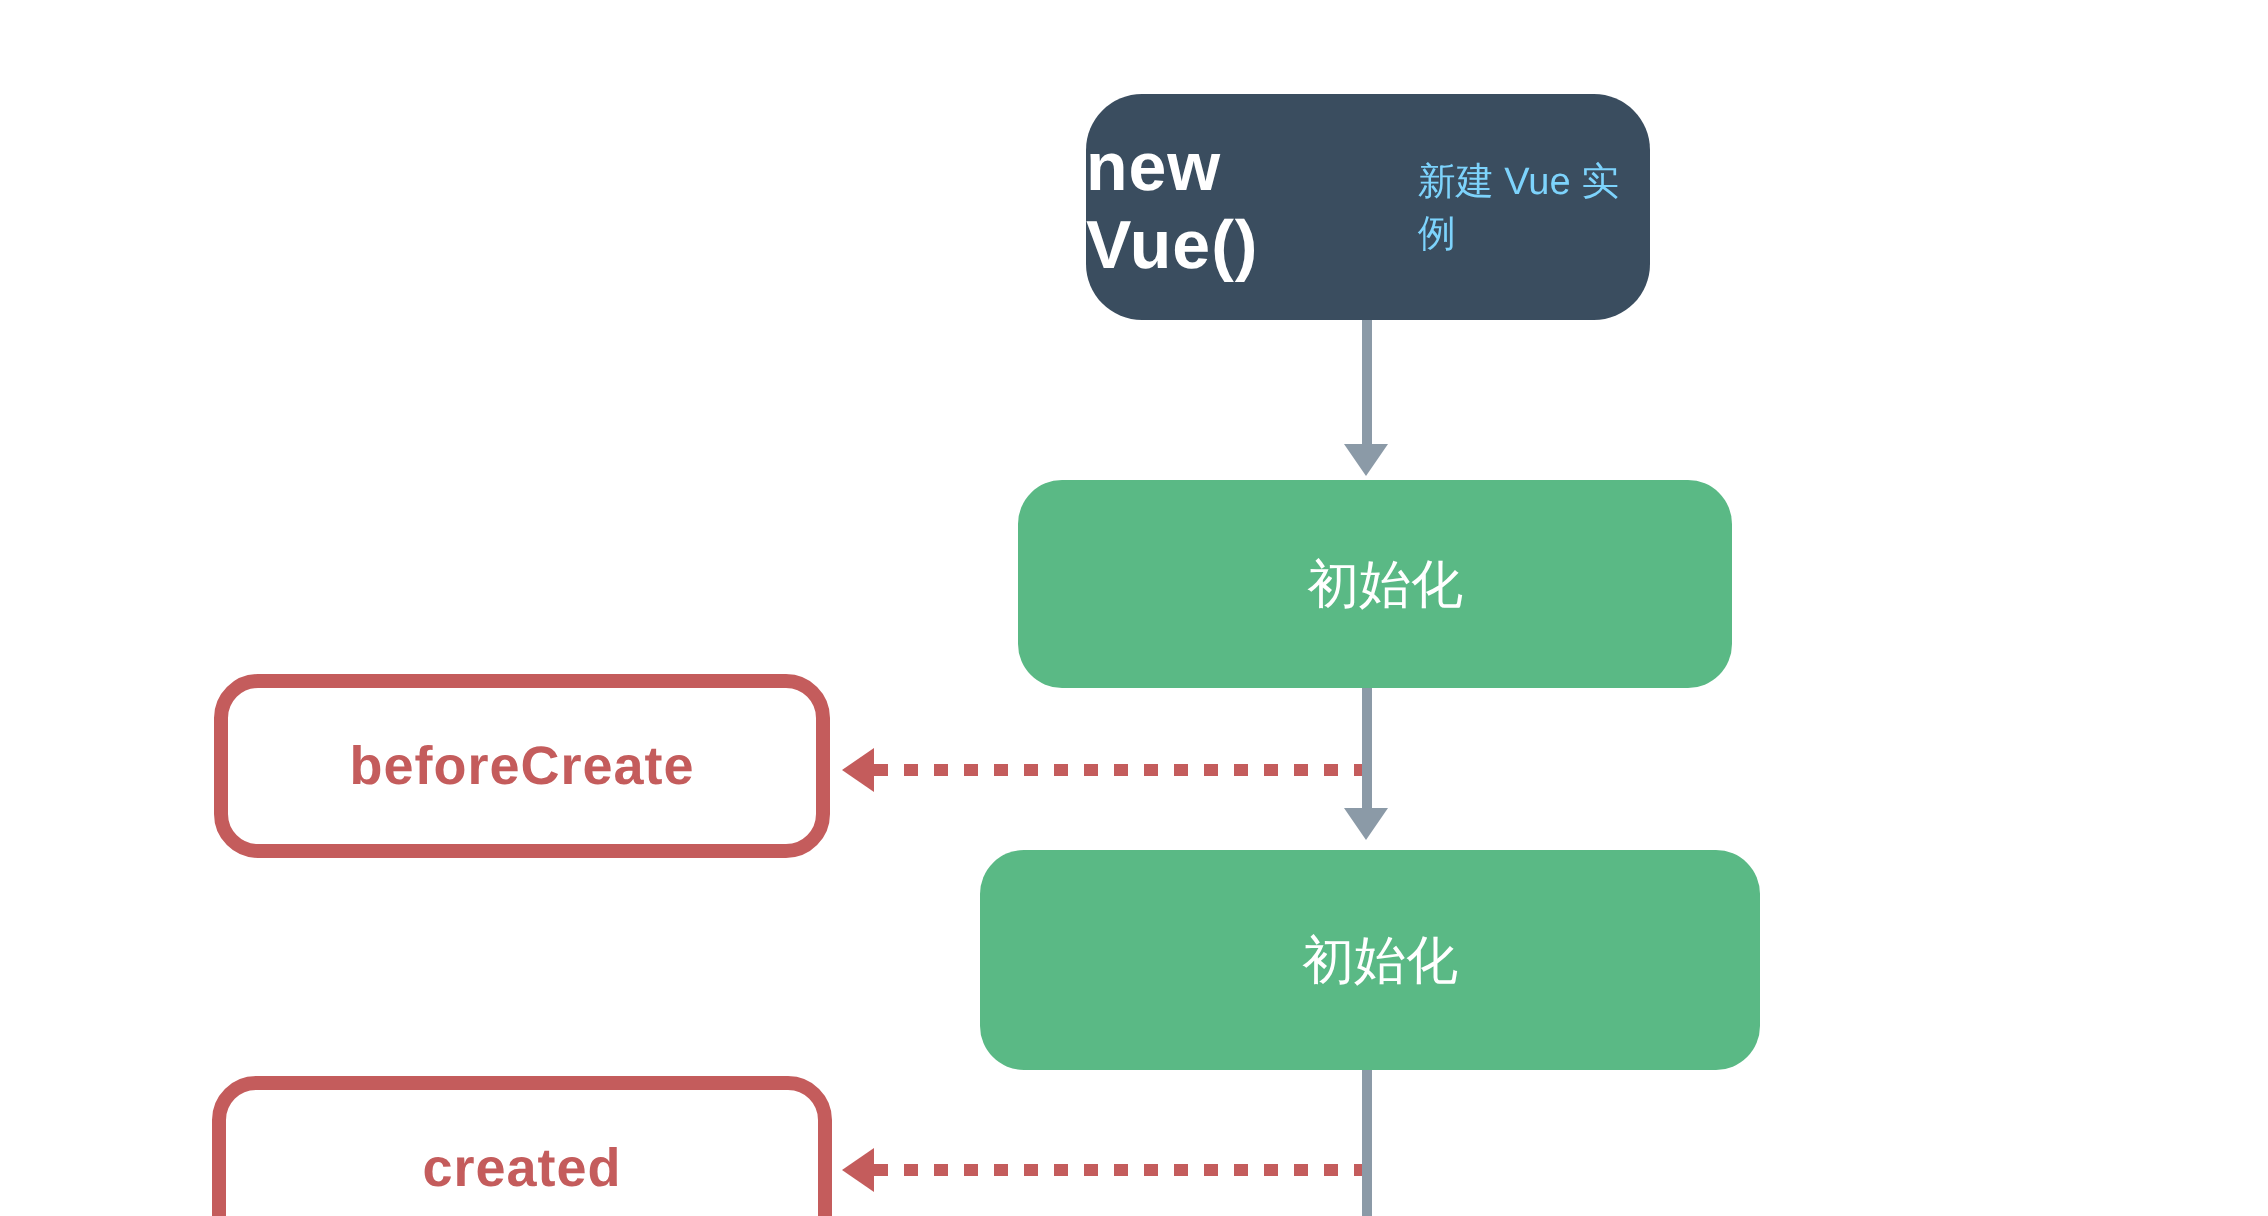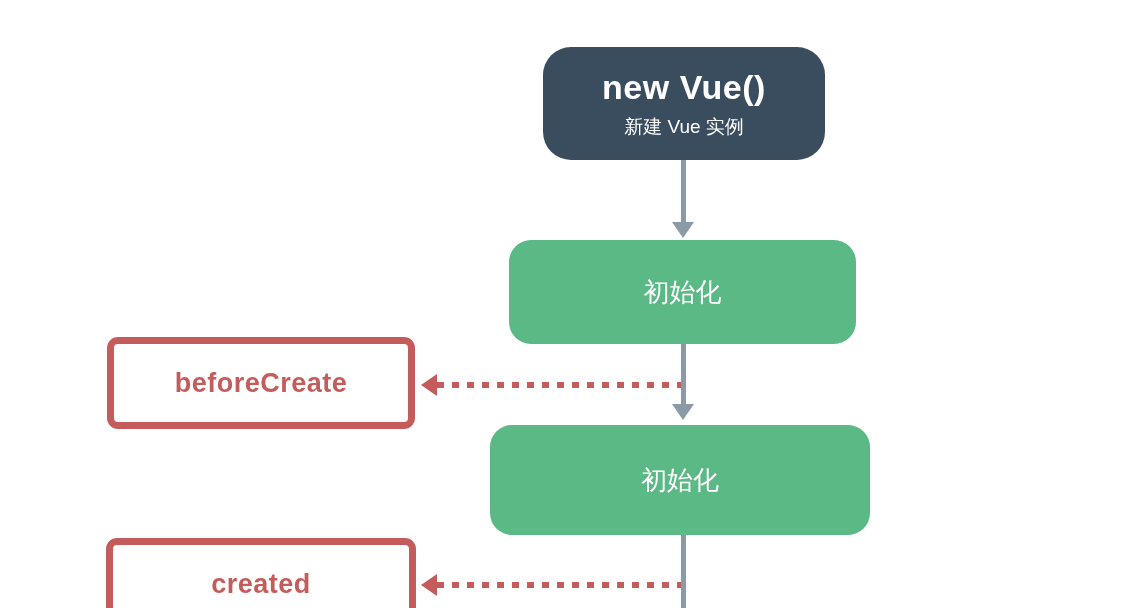--- a/index.html
+++ b/index.html
@@ -16,57 +16,58 @@
     overflow: hidden;
   }
   
   .node-dark {
     position: absolute;
     left: 543px; top: 47px;
     width: 282px; height: 113px;
     background: #3a4d5f;
     border-radius: 28px;
     display: flex;
-    flex-direction: column;
+    flex-direction: row;
     align-items: center;
     justify-content: center;
     gap: 7px;
   }
   .node-dark .title {
     color: #ffffff;
     font-size: 34px;
     font-weight: bold;
     letter-spacing: 0.5px;
   }
   .node-dark .subtitle {
-    color: #ffffff;
+    color: #7dd3fc;
     font-size: 19px;
   }
   
   .node-green {
     position: absolute;
     background: #5ab985;
     border-radius: 22px;
     display: flex;
     flex-direction: column;
     align-items: center;
     justify-content: center;
     color: #ffffff;
     font-size: 26px;
     line-height: 37px;
     text-align: center;
+    padding-left: 10px;
   }
   .node-green.step1 { left: 509px; top: 240px; width: 347px; height: 104px; }
   .node-green.step2 { left: 490px; top: 425px; width: 380px; height: 110px; }
   
   .hook {
     position: absolute;
     background: #ffffff;
     border: 7px solid #c45c5c;
-    border-radius: 11px;
+    border-radius: 22px;
     box-sizing: border-box;
     display: flex;
     align-items: center;
     justify-content: center;
     color: #c45c5c;
     font-size: 27px;
     font-weight: bold;
     letter-spacing: 0.5px;
   }
   .hook.hook1 { left: 107px; top: 337px; width: 308px; height: 92px; }

